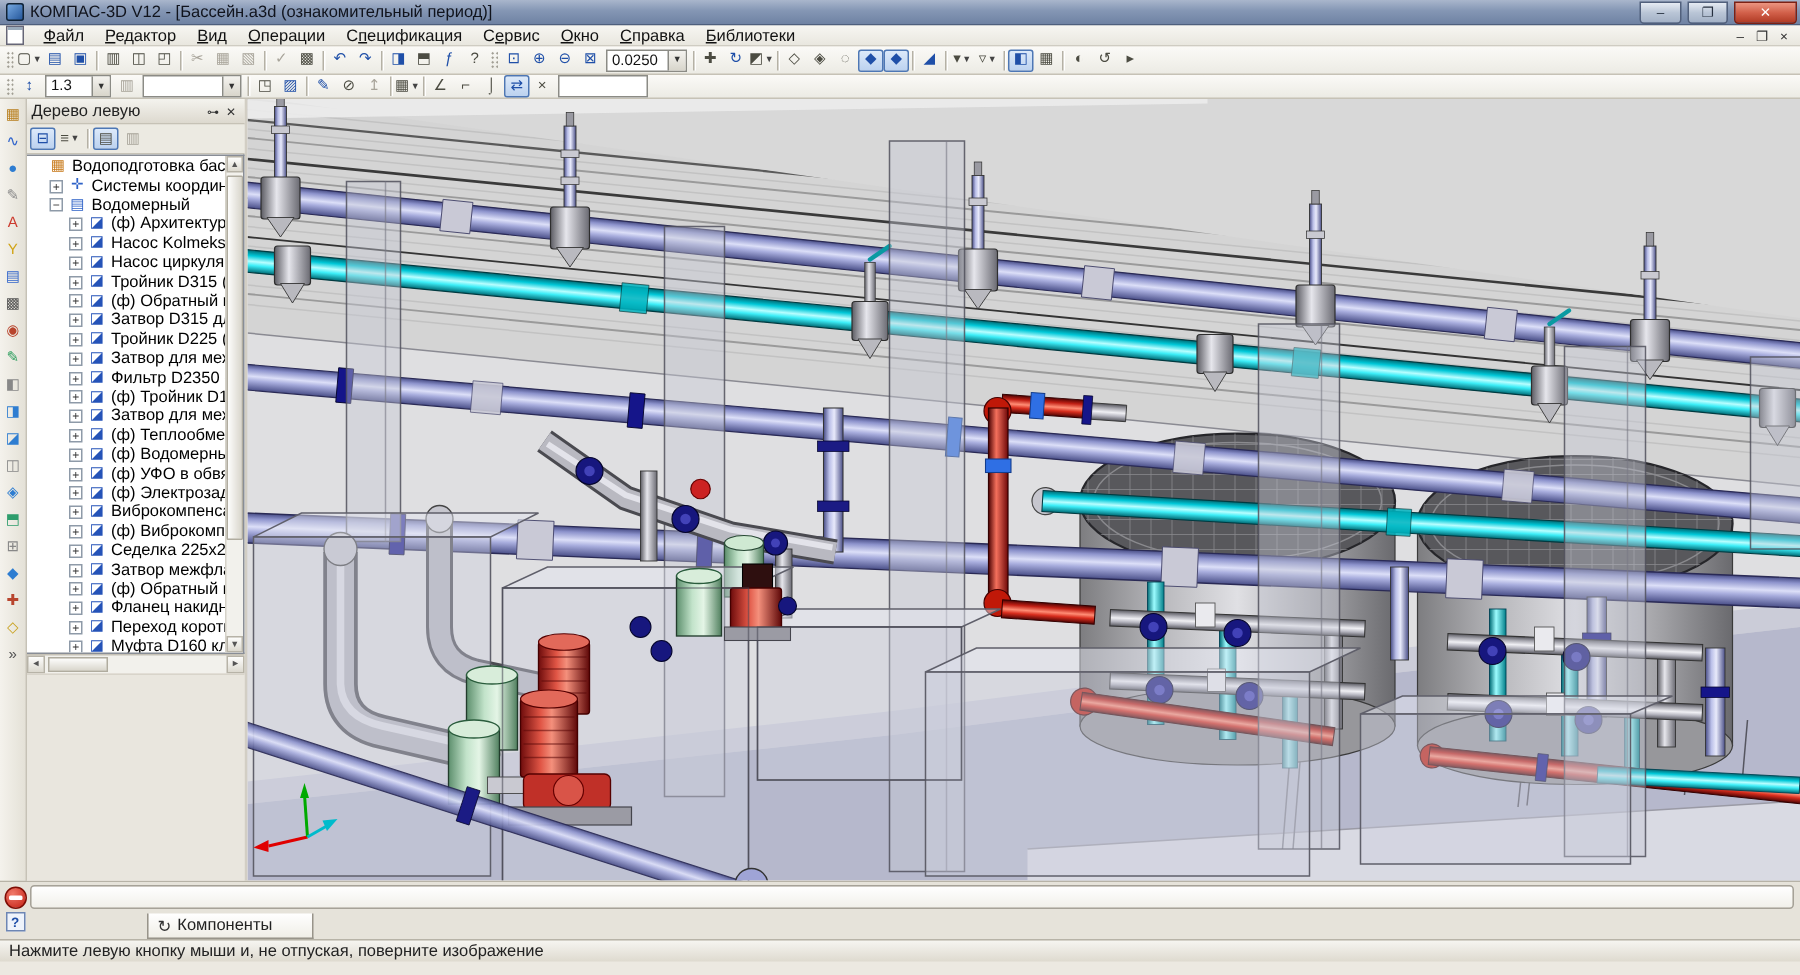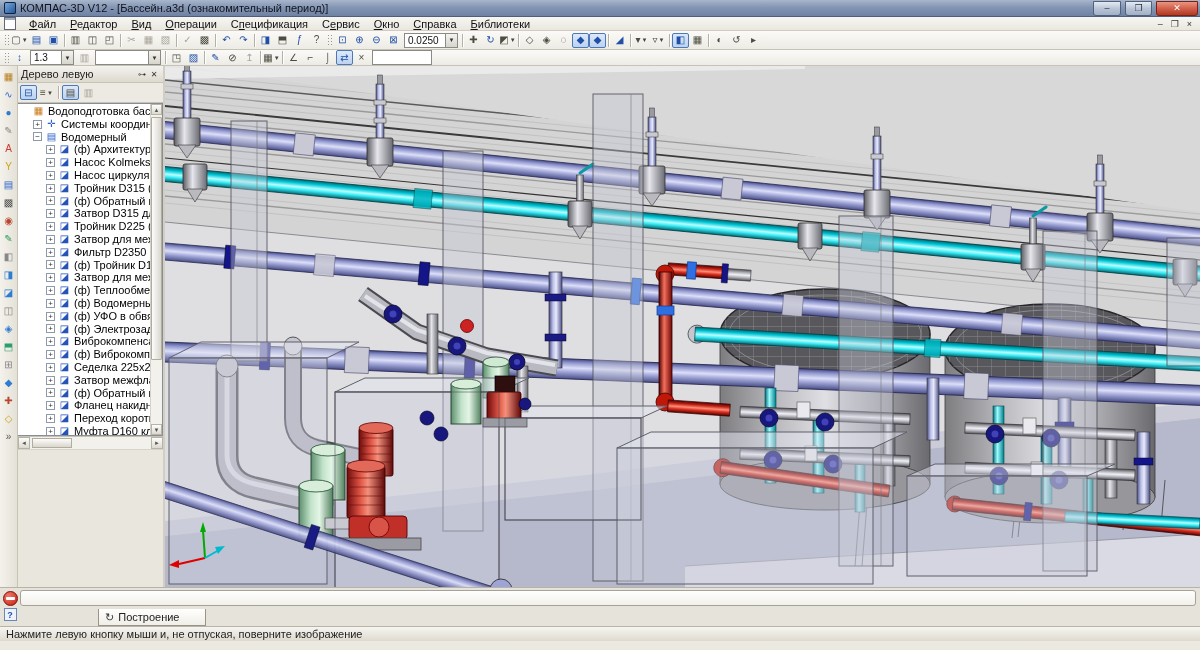--- a/index.html
+++ b/index.html
@@ -1002,21 +1002,21 @@
   <div class="infobar">
     <div class="info-left">
       <div class="stop-icon"></div>
       <div class="help-icon">?</div>
     </div>
     <div class="info-main">
       <div class="info-field"></div>
       <div class="info-tabs">
         <div class="rotate-tab">
           <span class="rotate-glyph">↻</span>
-          <span>Построение</span>
+          <span>Компоненты</span>
         </div>
       </div>
     </div>
   </div>
 
   <div class="statusbar">
     <span>Нажмите левую кнопку мыши и, не отпуская, поверните изображение</span>
   </div>
 </div>
 

